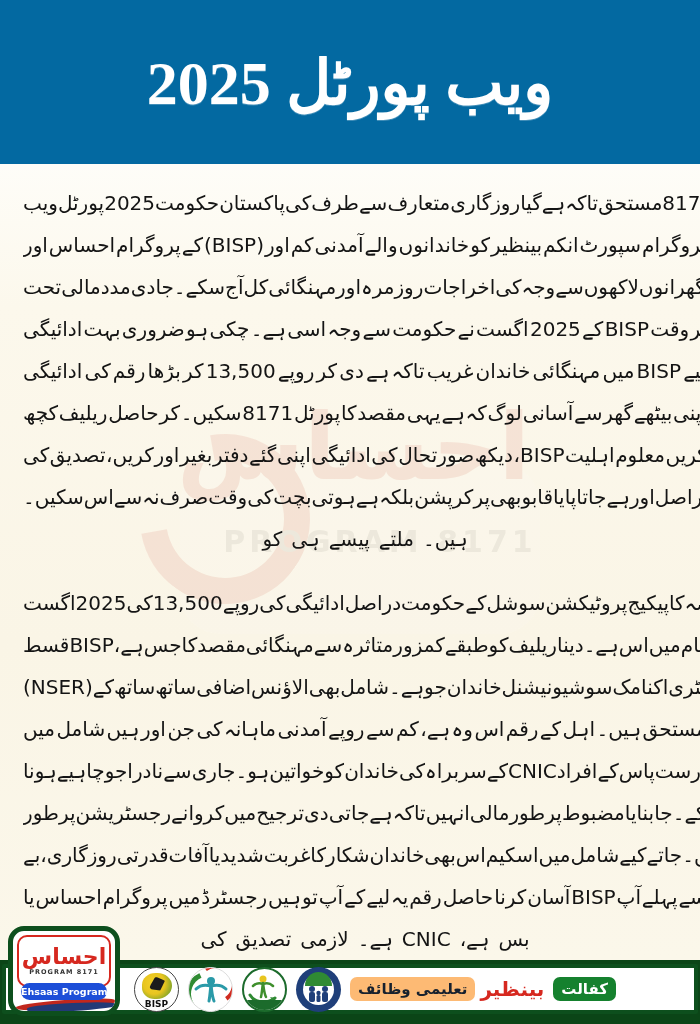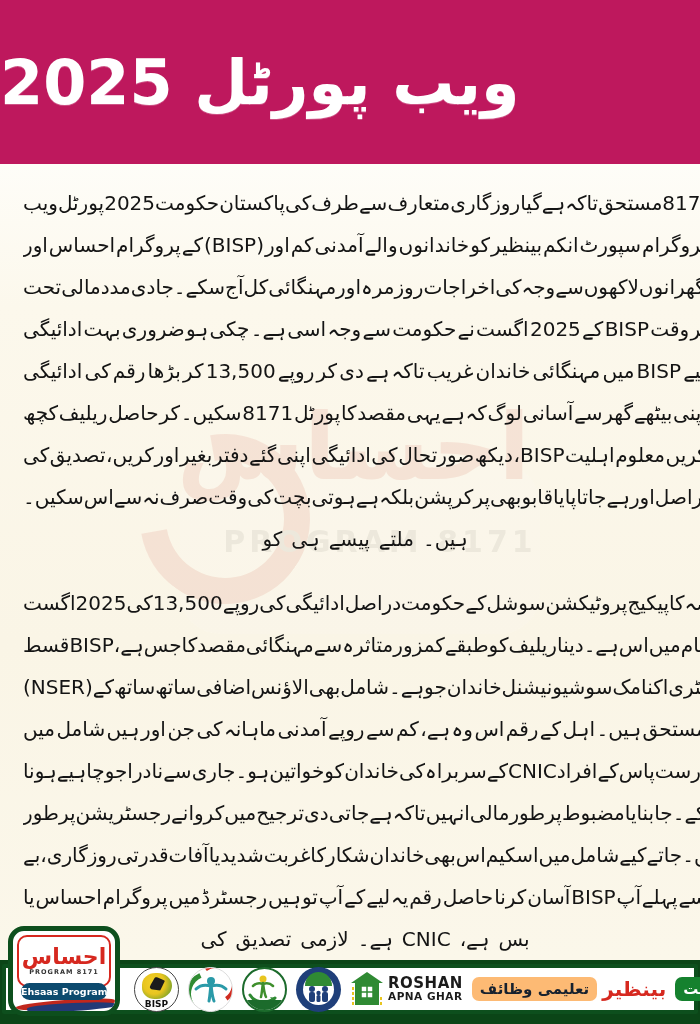--- a/index.html
+++ b/index.html
@@ -7,22 +7,22 @@
   body {
     position:relative;
     background:#0b4517;
     font-family:"DejaVu Sans", sans-serif;
     overflow:hidden;
   }
 
   
   .header {
     position:absolute; left:0; top:0; width:700px; height:164px;
-    background:#be185d;
-    display:flex; align-items:center; justify-content:flex-start;
+    background:#0369a1;
+    display:flex; align-items:center; justify-content:center;font-family:Liberation Serif, serif;
   }
   .header .title {
     direction:rtl; unicode-bidi:isolate;
     color:#ffffff; font-size:62px; font-weight:bold;
     letter-spacing:1px; white-space:nowrap;
     text-shadow:0 1px 0 rgba(255,255,255,.25);
   }
 
   
   .sheet {
@@ -88,21 +88,21 @@
   }
   .ehsaas-inner {
     position:absolute; left:4px; top:4px; right:4px; height:52px;
     border:2.5px solid #d6281f; border-radius:10px;
     display:flex; flex-direction:column; align-items:center; justify-content:center;
   }
   .ehsaas-urdu { direction:rtl; color:#d6281f; font-size:22px; font-weight:bold; line-height:22px; }
   .ehsaas-program { font-size:6.5px; font-weight:bold; color:#333333; letter-spacing:1px; }
   .ehsaas-pill {
     position:absolute; left:8px; top:52px; right:8px; height:17px;
-    background:#0c4a6e; border-radius:9px; color:#ffffff;
+    background:#1d4ed8; border-radius:9px; color:#ffffff;
     font-size:9.5px; font-weight:bold; text-align:center; line-height:17px;
     z-index:2; white-space:nowrap;
   }
   .swoosh-red {
     position:absolute; left:2px; bottom:2px; width:100px; height:9px;
     background:#c1271d; border-radius:50% 40% 40% 50%; transform:rotate(-4deg);
   }
   .swoosh-blue {
     position:absolute; left:14px; bottom:0px; width:92px; height:8px;
     background:#223a77; border-radius:40% 50% 50% 40%; transform:rotate(-3deg);
@@ -555,41 +555,20 @@
       <svg width="45" height="45" viewBox="0 0 45 45" style="position:absolute;left:0;top:0">
         <circle cx="16" cy="22" r="3" fill="#1f3f7a"></circle>
         <rect x="13" y="25" width="6" height="10" rx="2" fill="#1f3f7a"></rect>
         <circle cx="29" cy="22" r="3" fill="#1f3f7a"></circle>
         <rect x="26" y="25" width="6" height="10" rx="2" fill="#1f3f7a"></rect>
         <circle cx="22.5" cy="26" r="2.2" fill="#1f3f7a"></circle>
         <rect x="20.5" y="28" width="4" height="7" rx="1.5" fill="#1f3f7a"></rect>
       </svg>
     </div>
 
-    <div class="roshan">
-      <svg width="34" height="36" viewBox="0 0 34 36">
-        <path d="M17 1 L33 12 L29 12 L29 34 L5 34 L5 12 L1 12 Z" fill="#2f8a33"></path>
-        <rect x="11" y="15" width="12" height="12" fill="#ffffff"></rect>
-        <rect x="11" y="15" width="12" height="12" fill="none" stroke="#2f8a33" stroke-width="1.5"></rect>
-        <line x1="17" y1="15" x2="17" y2="27" stroke="#2f8a33" stroke-width="1.5"></line>
-        <line x1="11" y1="21" x2="23" y2="21" stroke="#2f8a33" stroke-width="1.5"></line>
-        <g fill="#e8c51f">
-          <rect x="2" y="16" width="2" height="3"></rect>
-            <rect x="2" y="21" width="2" height="3"></rect>
-          <rect x="2" y="26" width="2" height="3"></rect>
-            <rect x="2" y="31" width="2" height="3"></rect>
-          <rect x="30" y="26" width="2" height="3"></rect>
-            <rect x="30" y="31" width="2" height="3"></rect>
-        </g>
-      </svg>
-      <div class="roshan-text">
-        <div class="l1">ROSHAN</div>
-        <div class="l2">APNA GHAR</div>
-      </div>
-    </div>
 
     <div class="badge-pair">
       <span class="badge yellow">تعلیمی وظائف</span>
       <span class="benazir-word">بینظیر</span>
     </div>
 
     <div class="badge-pair">
       <span class="badge green">کفالت</span>
 
     </div>

